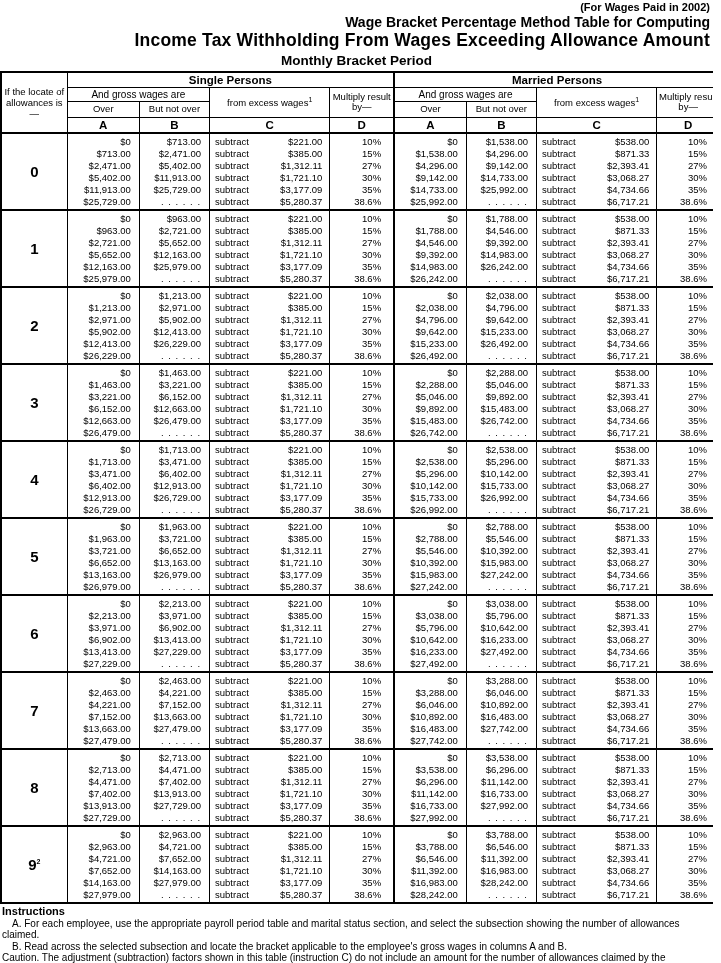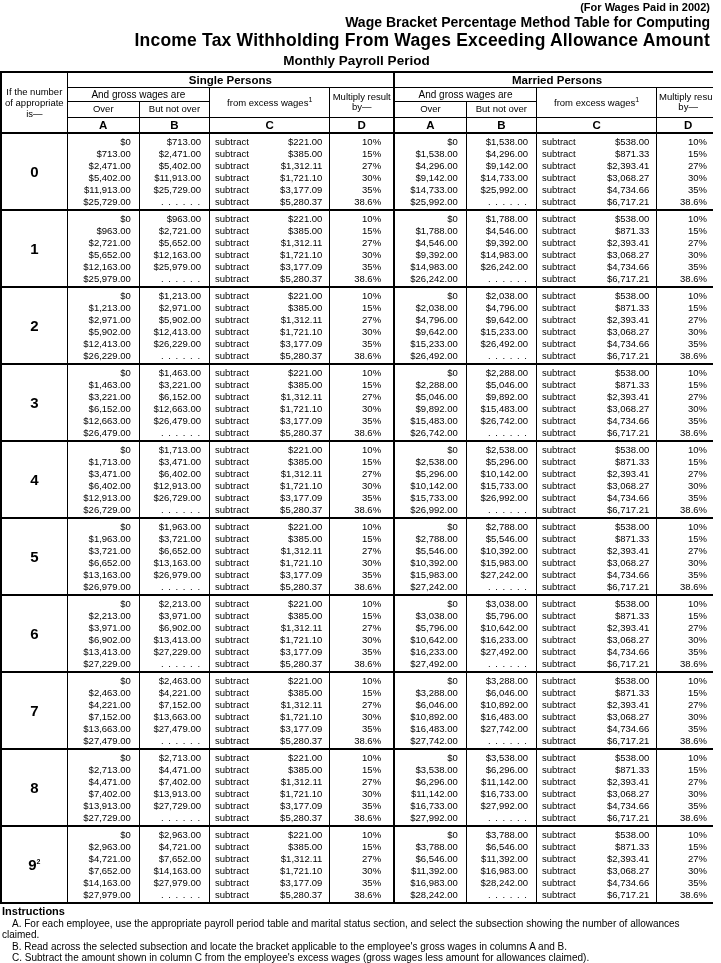--- a/index.html
+++ b/index.html
@@ -43,37 +43,37 @@
 <body>
 
 <div class="page">
 
   <div class="title-block">
     <div class="t1">(For Wages Paid in 2002)</div>
     <div class="t2">Wage Bracket Percentage Method Table for Computing</div>
     <div class="t3">Income Tax Withholding From Wages Exceeding Allowance Amount</div>
   </div>
   <div class="rule"></div>
-  <div class="period">Monthly Payroll Period</div>
+  <div class="period">Monthly Bracket Period</div>
 
   <table>
     <colgroup>
       <col class="c-alw">
         <col class="c-a1">
         <col class="c-b1">
         <col class="c-c1">
         <col class="c-d1">
       <col class="c-a2">
         <col class="c-b2">
         <col class="c-c2">
         <col class="c-d2">
     </colgroup>
     <thead>
       <tr>
-        <th rowspan="4" class="alw-h">If the number of appropriate is—</th>
+        <th rowspan="4" class="alw-h">If the locate of allowances is—</th>
         <th colspan="4" class="gtitle">Single Persons</th>
         <th colspan="4" class="gtitle grp">Married Persons</th>
       </tr>
       <tr>
         <th colspan="2" class="gross">And gross wages are</th>
         <th rowspan="2" class="sub-h"><span>from excess wages</span><sup>1</sup></th>
         <th rowspan="2" class="sub-h">Multiply result by—</th>
         <th colspan="2" class="gross grp">And gross wages are</th>
         <th rowspan="2" class="sub-h"><span>from excess wages</span><sup>1</sup></th>
         <th rowspan="2" class="sub-h">Multiply result by—</th>
@@ -1126,19 +1126,18 @@
             <div>38.6%</div>
           </td>
         </tr>
       </tbody>
   </table>
 
   <div class="instructions">
     <div class="ih">Instructions</div>
     <p class="step">A. For each employee, use the appropriate payroll period table and marital status section, and select the subsection showing the number of allowances claimed.</p>
     <p class="step">B. Read across the selected subsection and locate the bracket applicable to the employee's gross wages in columns A and B.</p>
-    <p class="step">C. Subtract the amount shown in column C from the employee's excess wages (gross wages less amount for allowances claimed).</p>
     <p>Caution.   The adjustment (subtraction) factors shown in this table (instruction C) do not include an amount for the number of allowances claimed by the employee on Form W-4. The amount for allowances claimed must be deducted from gross wages before withholding tax is computed.</p>
 
   </div>
 
   <div class="bottom-bar"></div>
 </div>
 
 </body></html>

